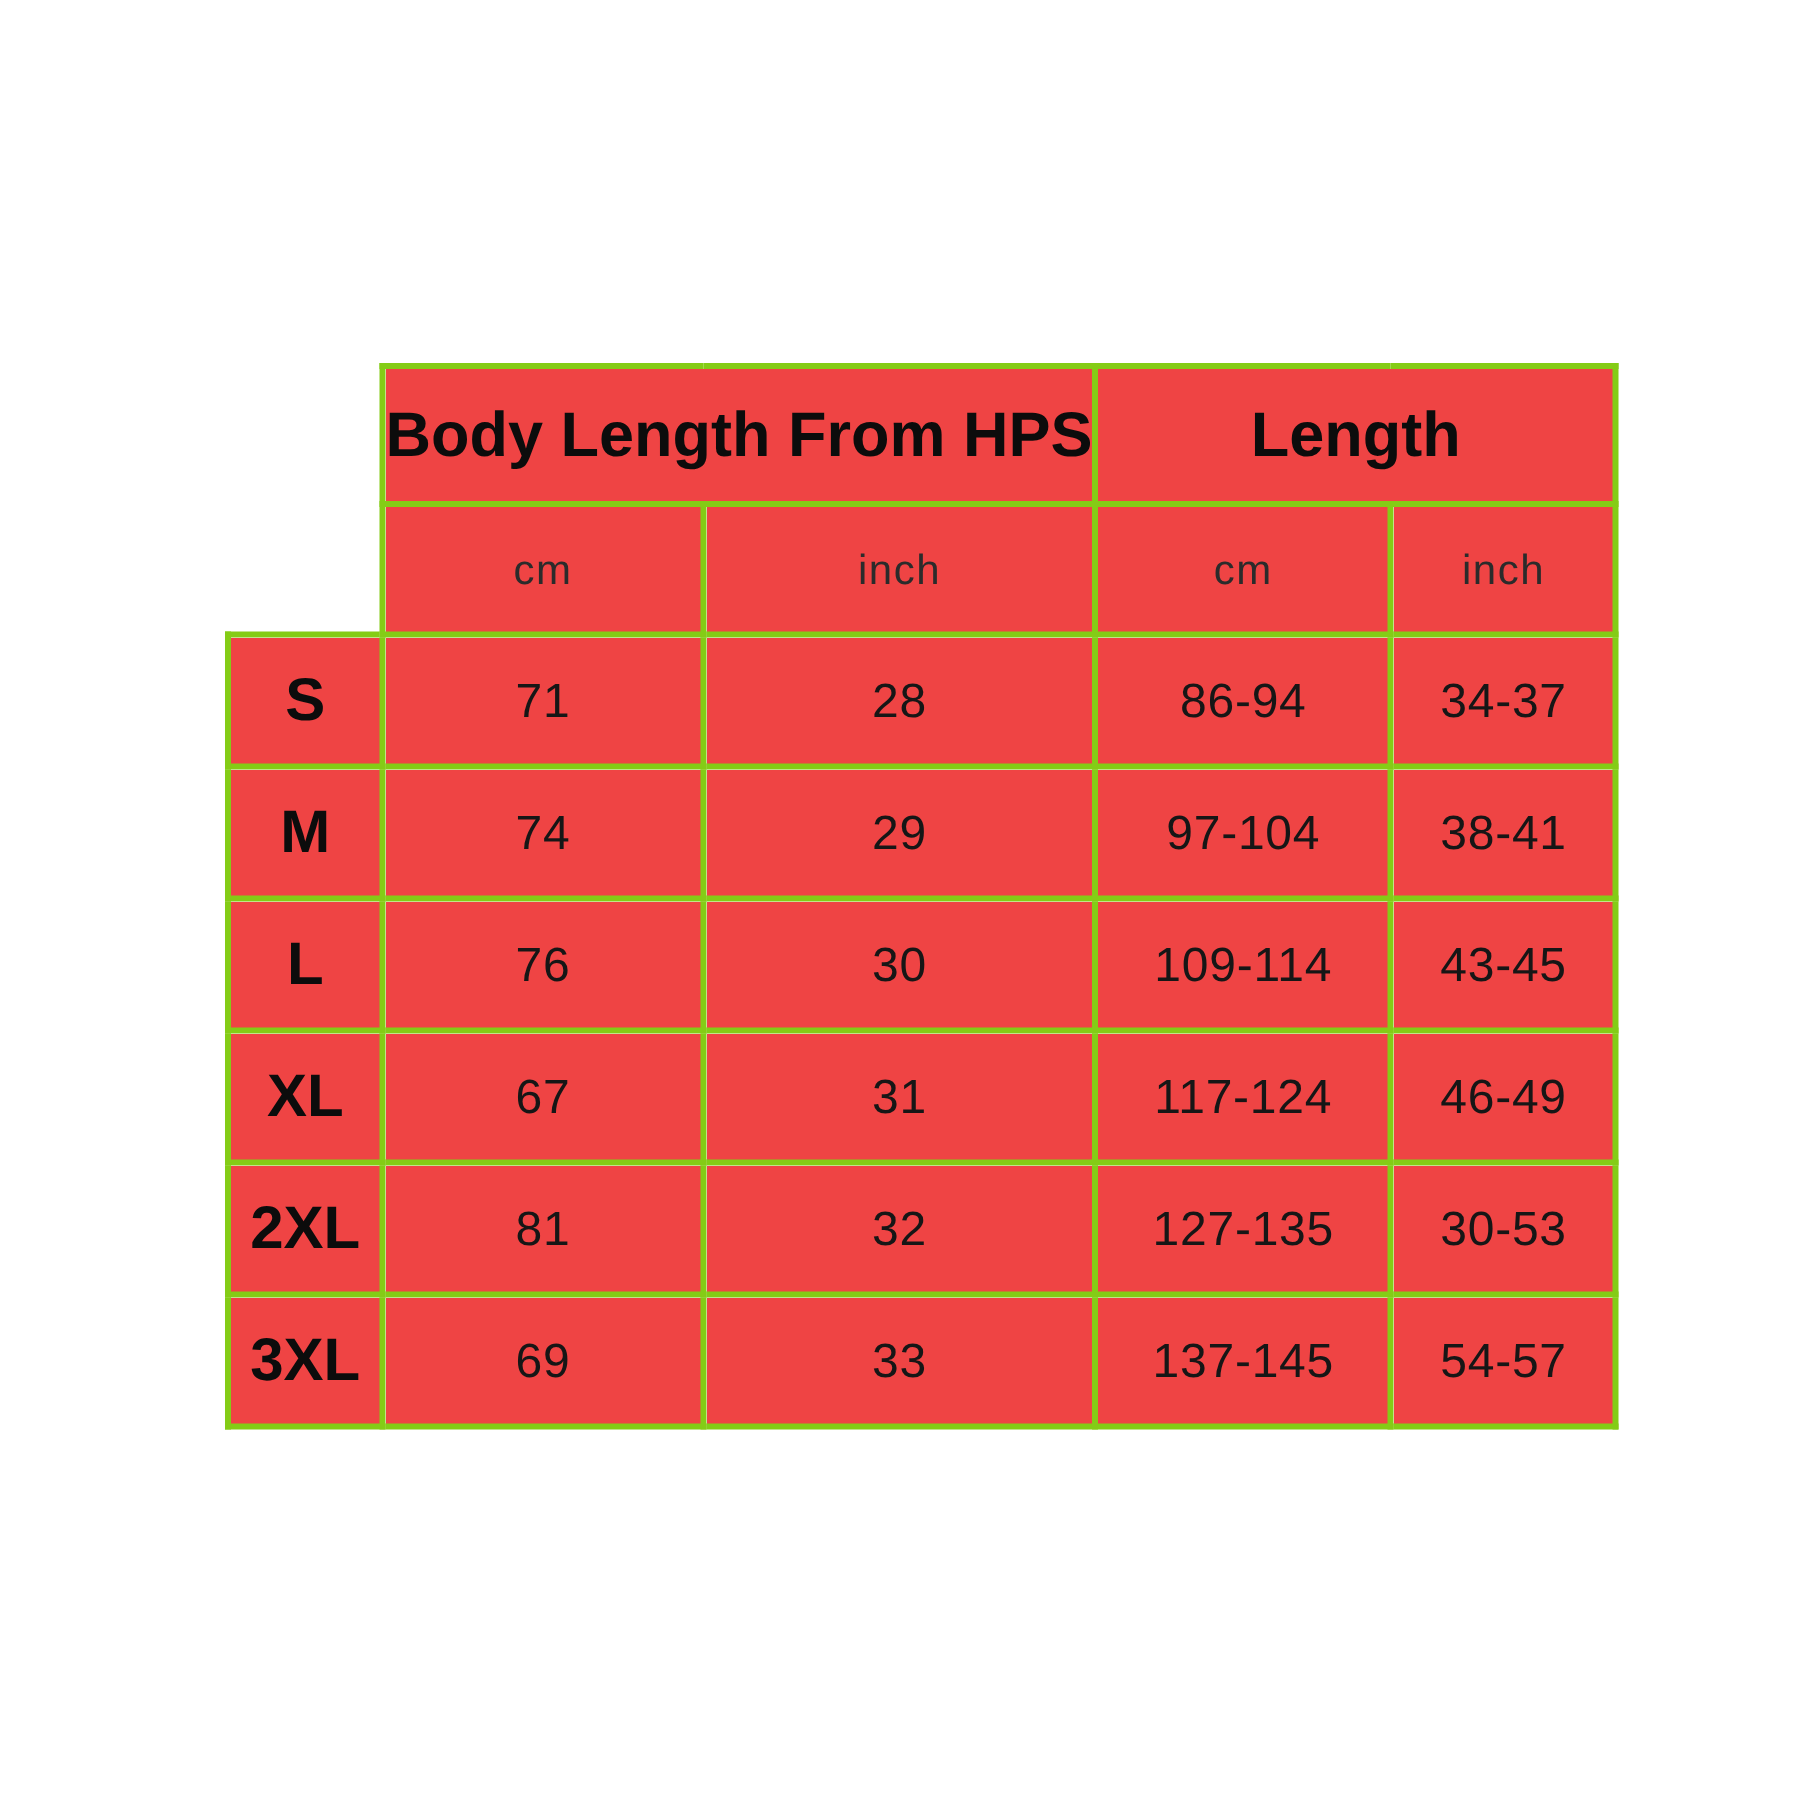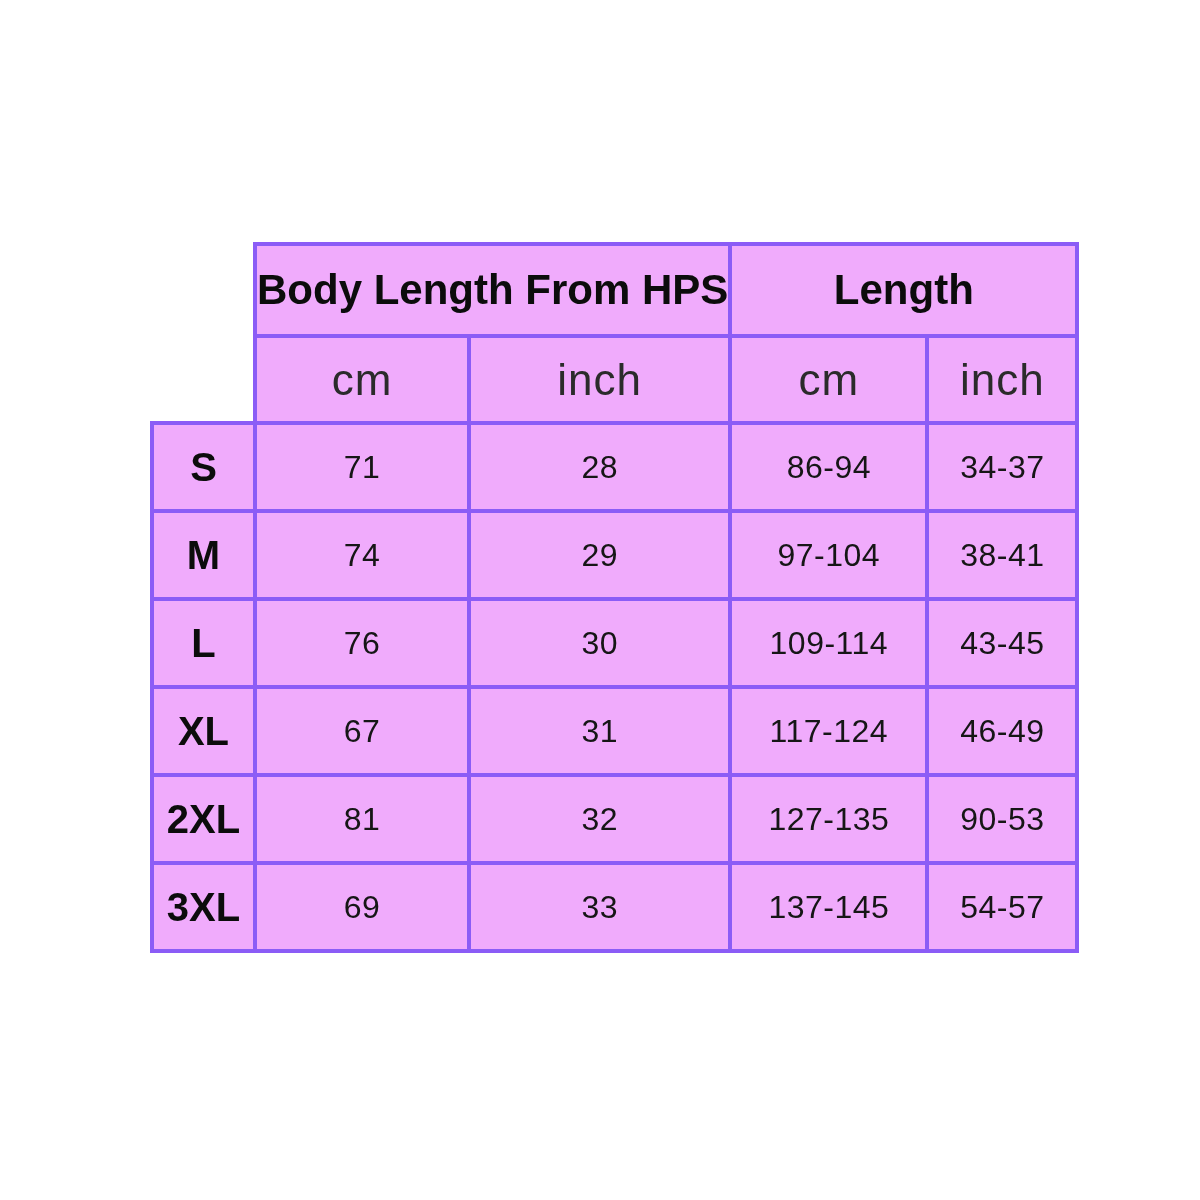--- a/index.html
+++ b/index.html
@@ -23,43 +23,43 @@
   table.size-chart {
     position: absolute;
     left: 150px;
     top: 242px;
     border-collapse: collapse;
     table-layout: fixed;
     background: #ffffff;
   }
   table.size-chart th,
   table.size-chart td {
-    border: 4px solid #8b5cf6;
+    border: 4px solid #84cc16;
     text-align: center;
     vertical-align: middle;
     padding: 0;
-    background: #f0abfc;
+    background: #ef4444;
     font-weight: normal;
     overflow: hidden;
     white-space: nowrap;
   }
   
   table.size-chart .ghost {
     border: none;
     background: transparent;
   }
   tr.group-header-row th {
     height: 88px;
     font-size: 42px;
     font-weight: bold;
     color: #0c0c0c;
   }
   tr.unit-header-row th.unit {
     height: 83px;
-    font-size: 44px;
+    font-size: 28px;
     font-weight: 300;
     color: #2b2b2b;
     letter-spacing: 1px;
   }
   tr.data-row {
     height: 88px;
   }
   tr.data-row th.size-cell {
     font-size: 40px;
     font-weight: bold;
@@ -130,21 +130,21 @@
       <td class="value-cell">31</td>
       <td class="value-cell">117-124</td>
       <td class="value-cell">46-49</td>
     </tr>
 
     <tr class="data-row">
       <th class="size-cell">2XL</th>
       <td class="value-cell">81</td>
       <td class="value-cell">32</td>
       <td class="value-cell">127-135</td>
-      <td class="value-cell">90-53</td>
+      <td class="value-cell">30-53</td>
     </tr>
 
     <tr class="data-row">
       <th class="size-cell">3XL</th>
       <td class="value-cell">69</td>
       <td class="value-cell">33</td>
       <td class="value-cell">137-145</td>
       <td class="value-cell">54-57</td>
     </tr>
   </tbody>

